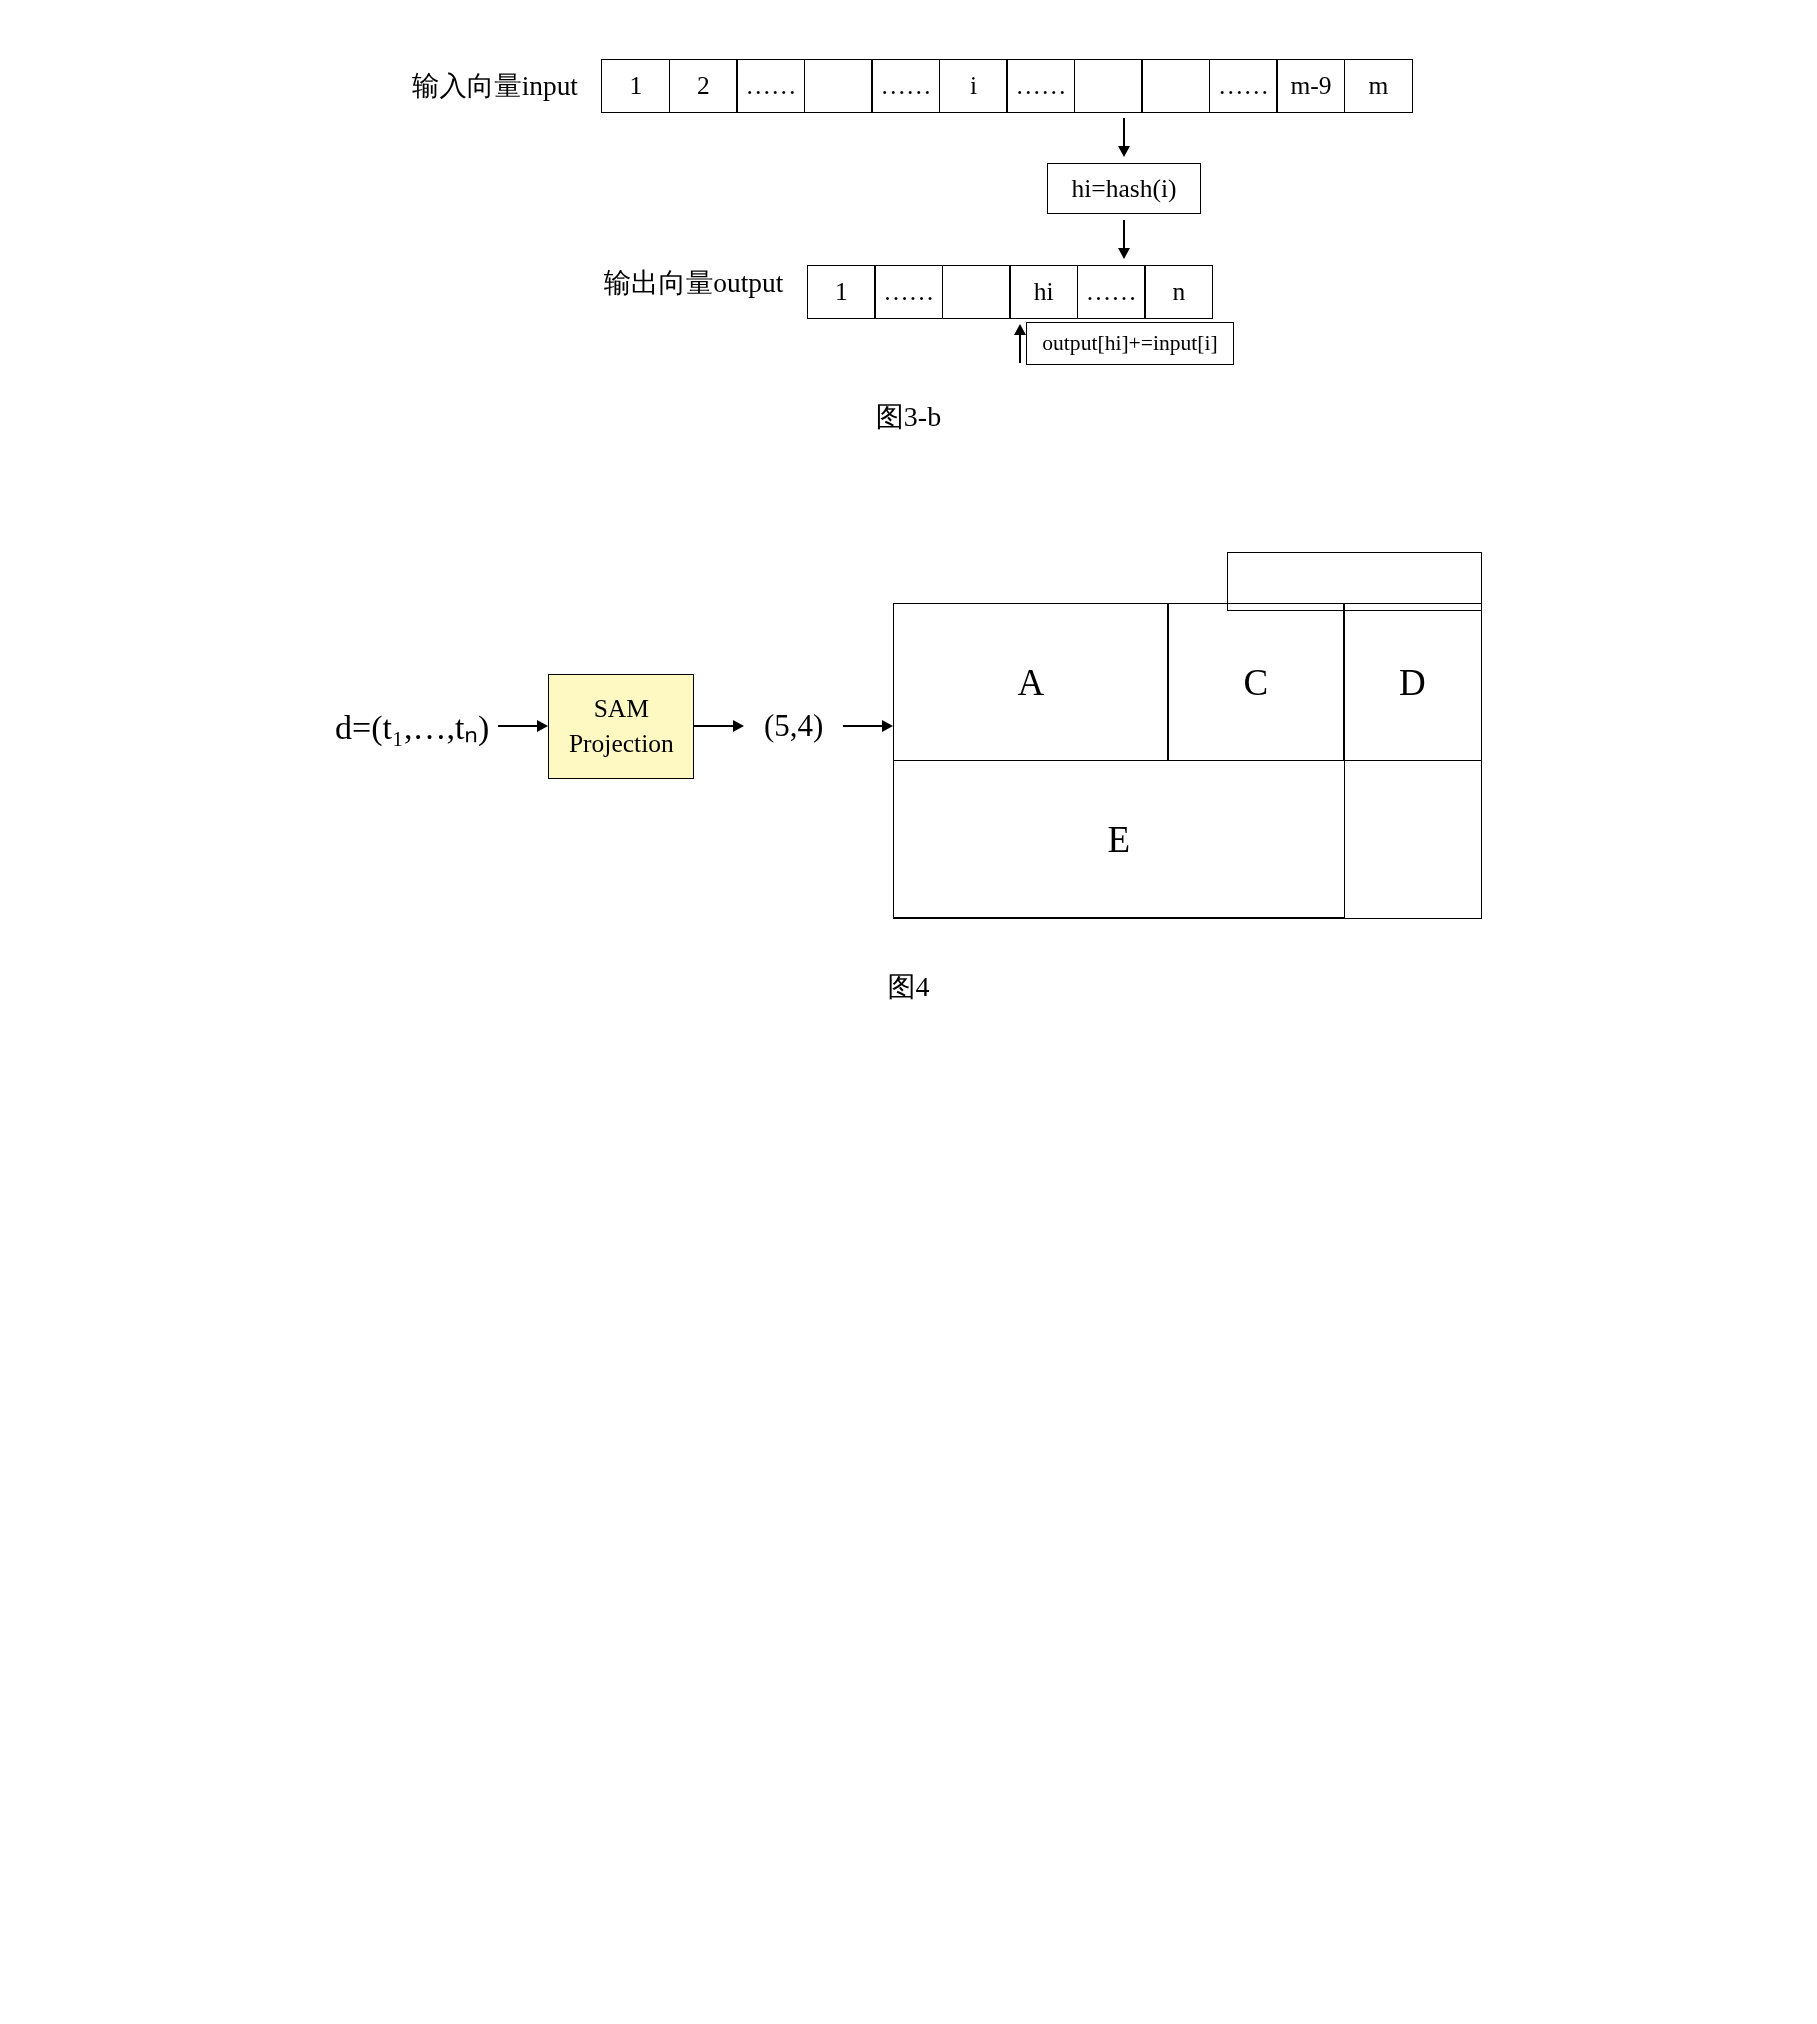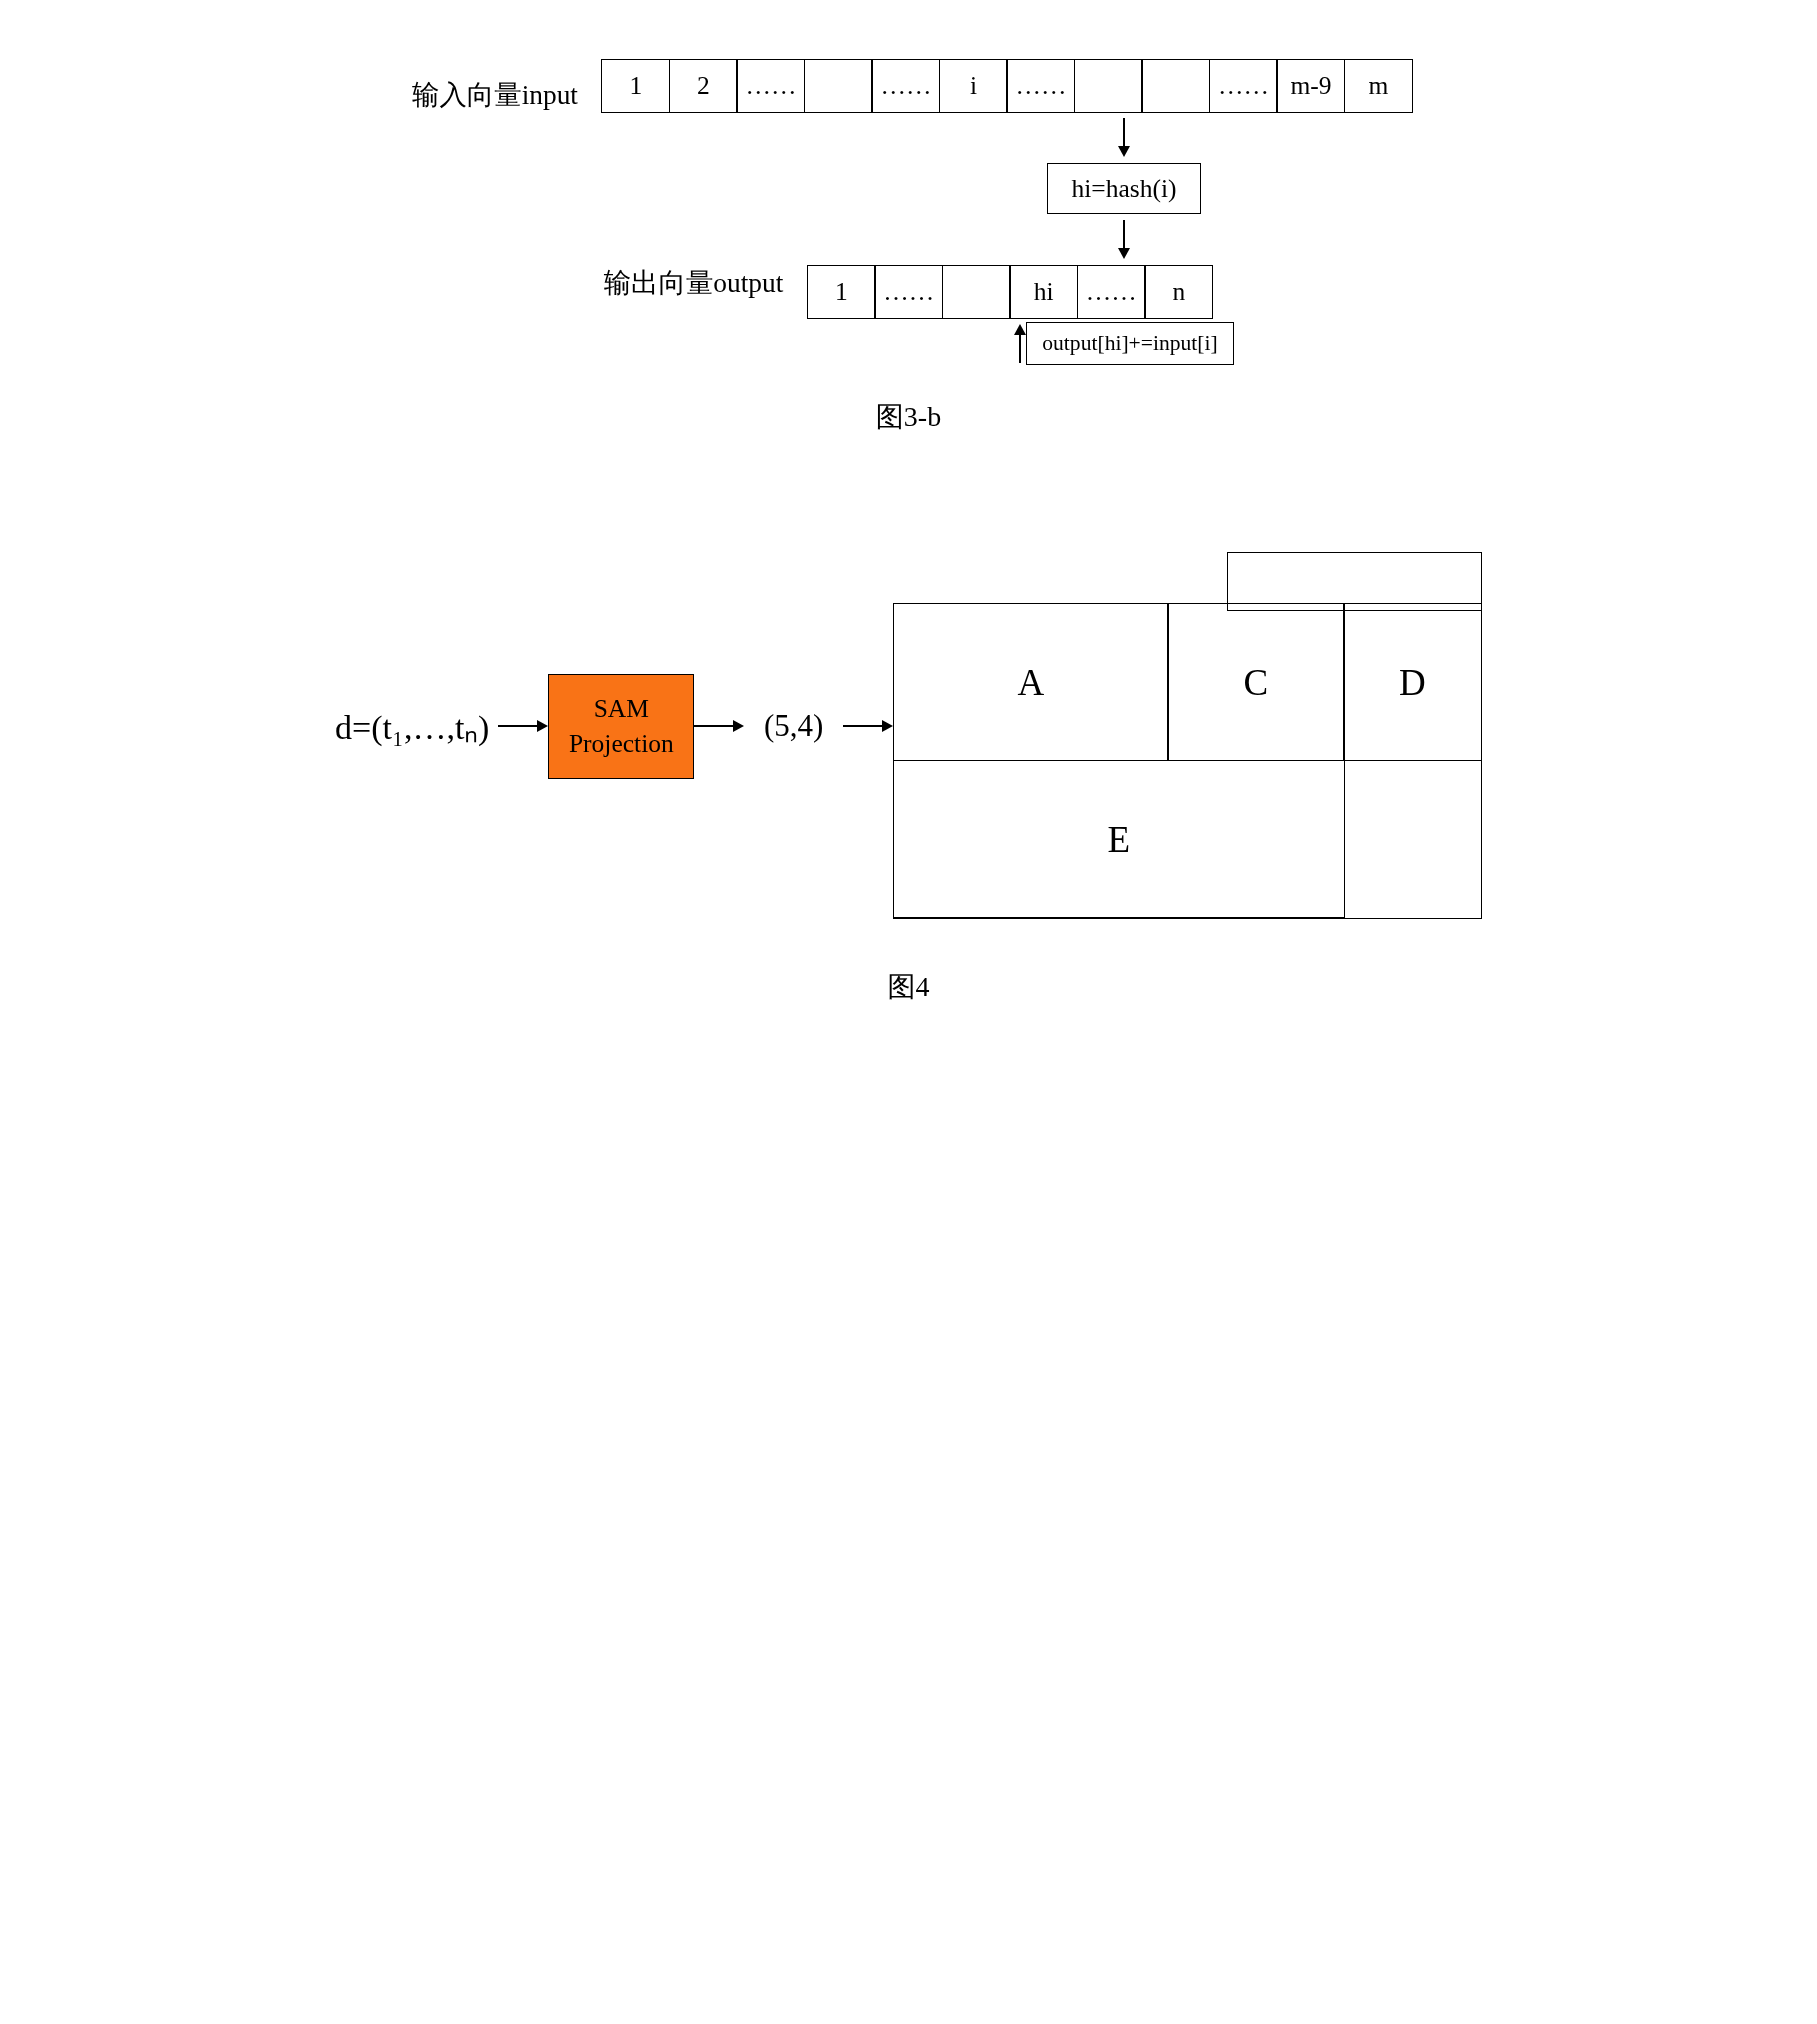--- a/index.html
+++ b/index.html
@@ -15,21 +15,21 @@
     .figure-3b {
       display: flex;
       flex-direction: column;
       align-items: center;
       margin-top: 19.6px;
     }
 
     
     .input-row {
       display: flex;
-      align-items: flex-end;
+      align-items: center;
       margin-bottom: 0;
       margin-left: 8px;
     }
     .row-label {
       font-size: 27.4px;
       margin-right: 23.5px;
       white-space: nowrap;
     }
     .array-cells {
       display: flex;
@@ -138,21 +138,21 @@
       border-left: 11.8px solid #000;
     }
 
     .sam-box {
       border: 1.5px solid #000;
       padding: 15.7px 19.6px;
       font-size: 25.5px;
       text-align: center;
       line-height: 1.4;
       min-width: 118px;
-      background: #f97316;
+      background: #fef9c3;
     }
 
     .coord-label {
       font-size: 31px;
       margin: 0 19.6px;
       white-space: nowrap;
     }
 
     
     .top-rect {

